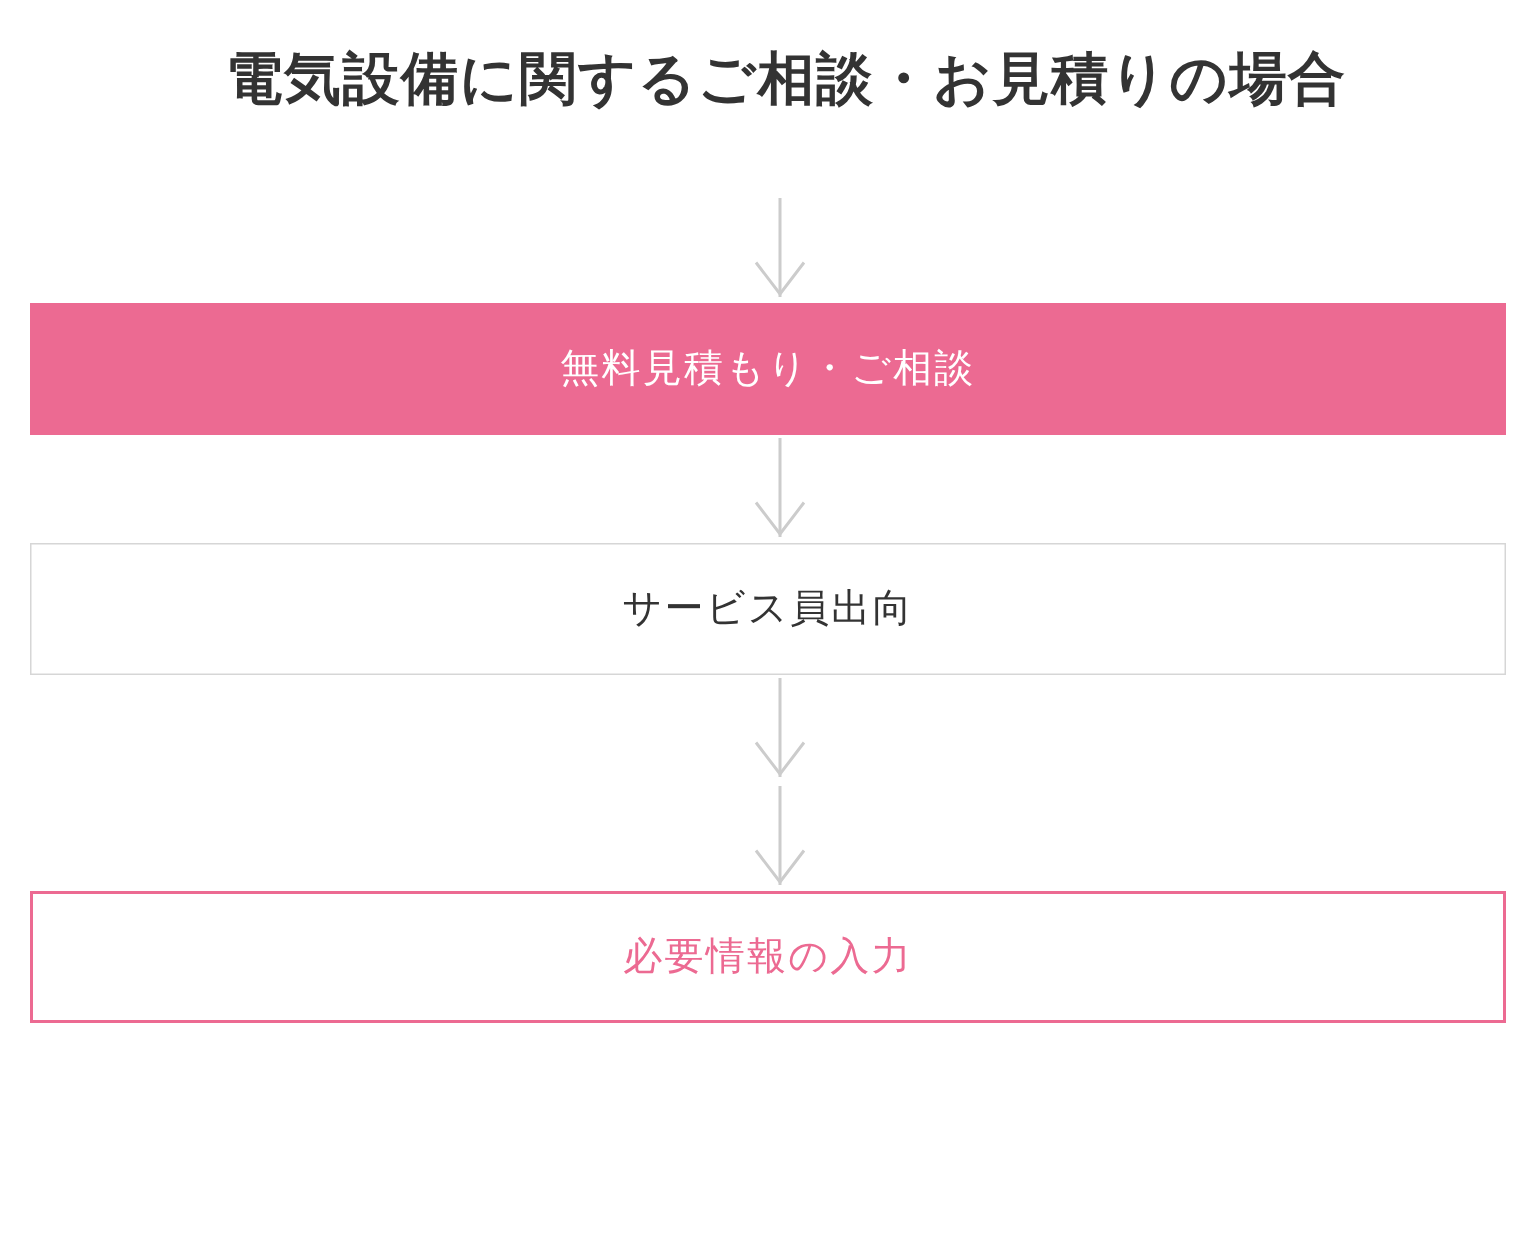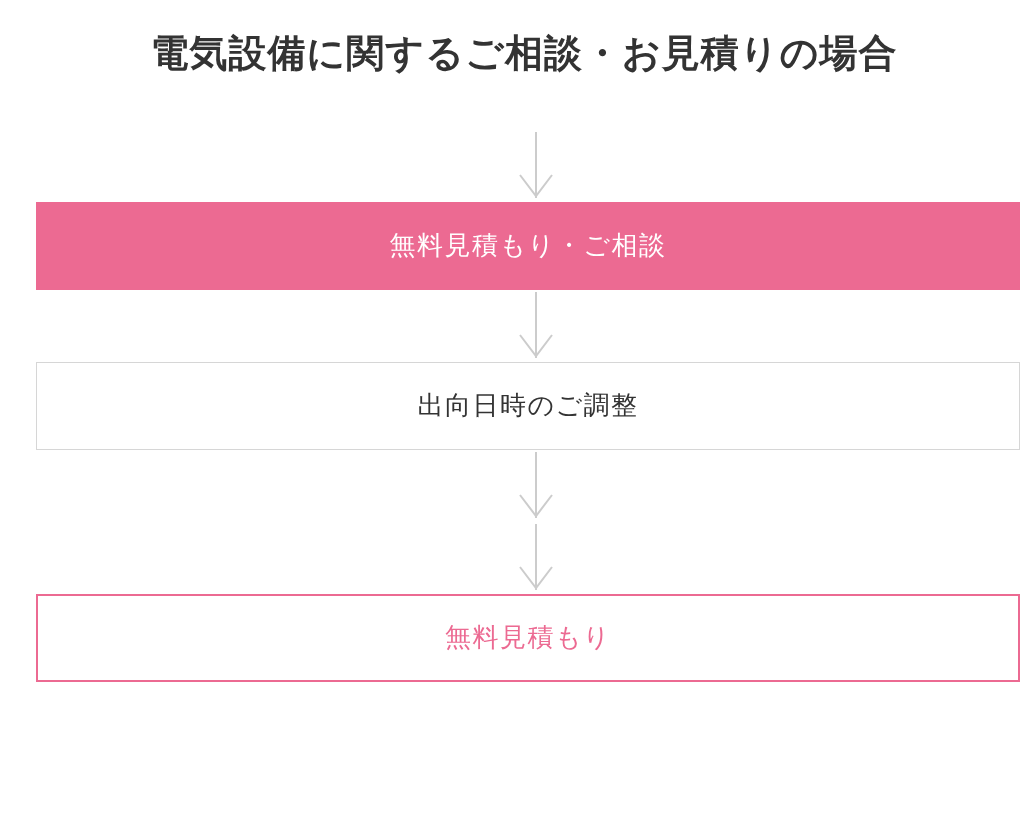--- a/index.html
+++ b/index.html
@@ -33,21 +33,21 @@
     font-weight: bold;
     color: #333333;
     letter-spacing: 1px;
     line-height: 1.25;
     white-space: nowrap;
   }
 
   
   .flow {
     position: absolute;
-    left: 36px;
+    left: 20px;
     top: 130px;
     width: 984px;
   }
 
   
   .arrow {
     position: relative;
     height: 72px;
     width: 984px;
   }
@@ -124,21 +124,21 @@
     <div class="arrow">
       <div class="shaft"></div>
       <div class="head">
         <svg width="34" height="24" viewBox="0 0 34 24">
           <path d="M1 1 L17 22 L33 1" fill="none" stroke="#cccccc" stroke-width="2"></path>
         </svg>
       </div>
     </div>
 
     <div class="box box--outline">
-      <span>出向日時のご調整</span>
+      <span>サービス員出向</span>
     </div>
 
     <div class="arrow">
       <div class="shaft"></div>
       <div class="head">
         <svg width="34" height="24" viewBox="0 0 34 24">
           <path d="M1 1 L17 22 L33 1" fill="none" stroke="#cccccc" stroke-width="2"></path>
         </svg>
       </div>
     </div>
@@ -147,17 +147,17 @@
     <div class="arrow">
       <div class="shaft"></div>
       <div class="head">
         <svg width="34" height="24" viewBox="0 0 34 24">
           <path d="M1 1 L17 22 L33 1" fill="none" stroke="#cccccc" stroke-width="2"></path>
         </svg>
       </div>
     </div>
 
     <div class="box box--accent-outline">
-      <span>無料見積もり</span>
+      <span>必要情報の入力</span>
     </div>
 
   </div>
 </div>
 
 </body></html>

